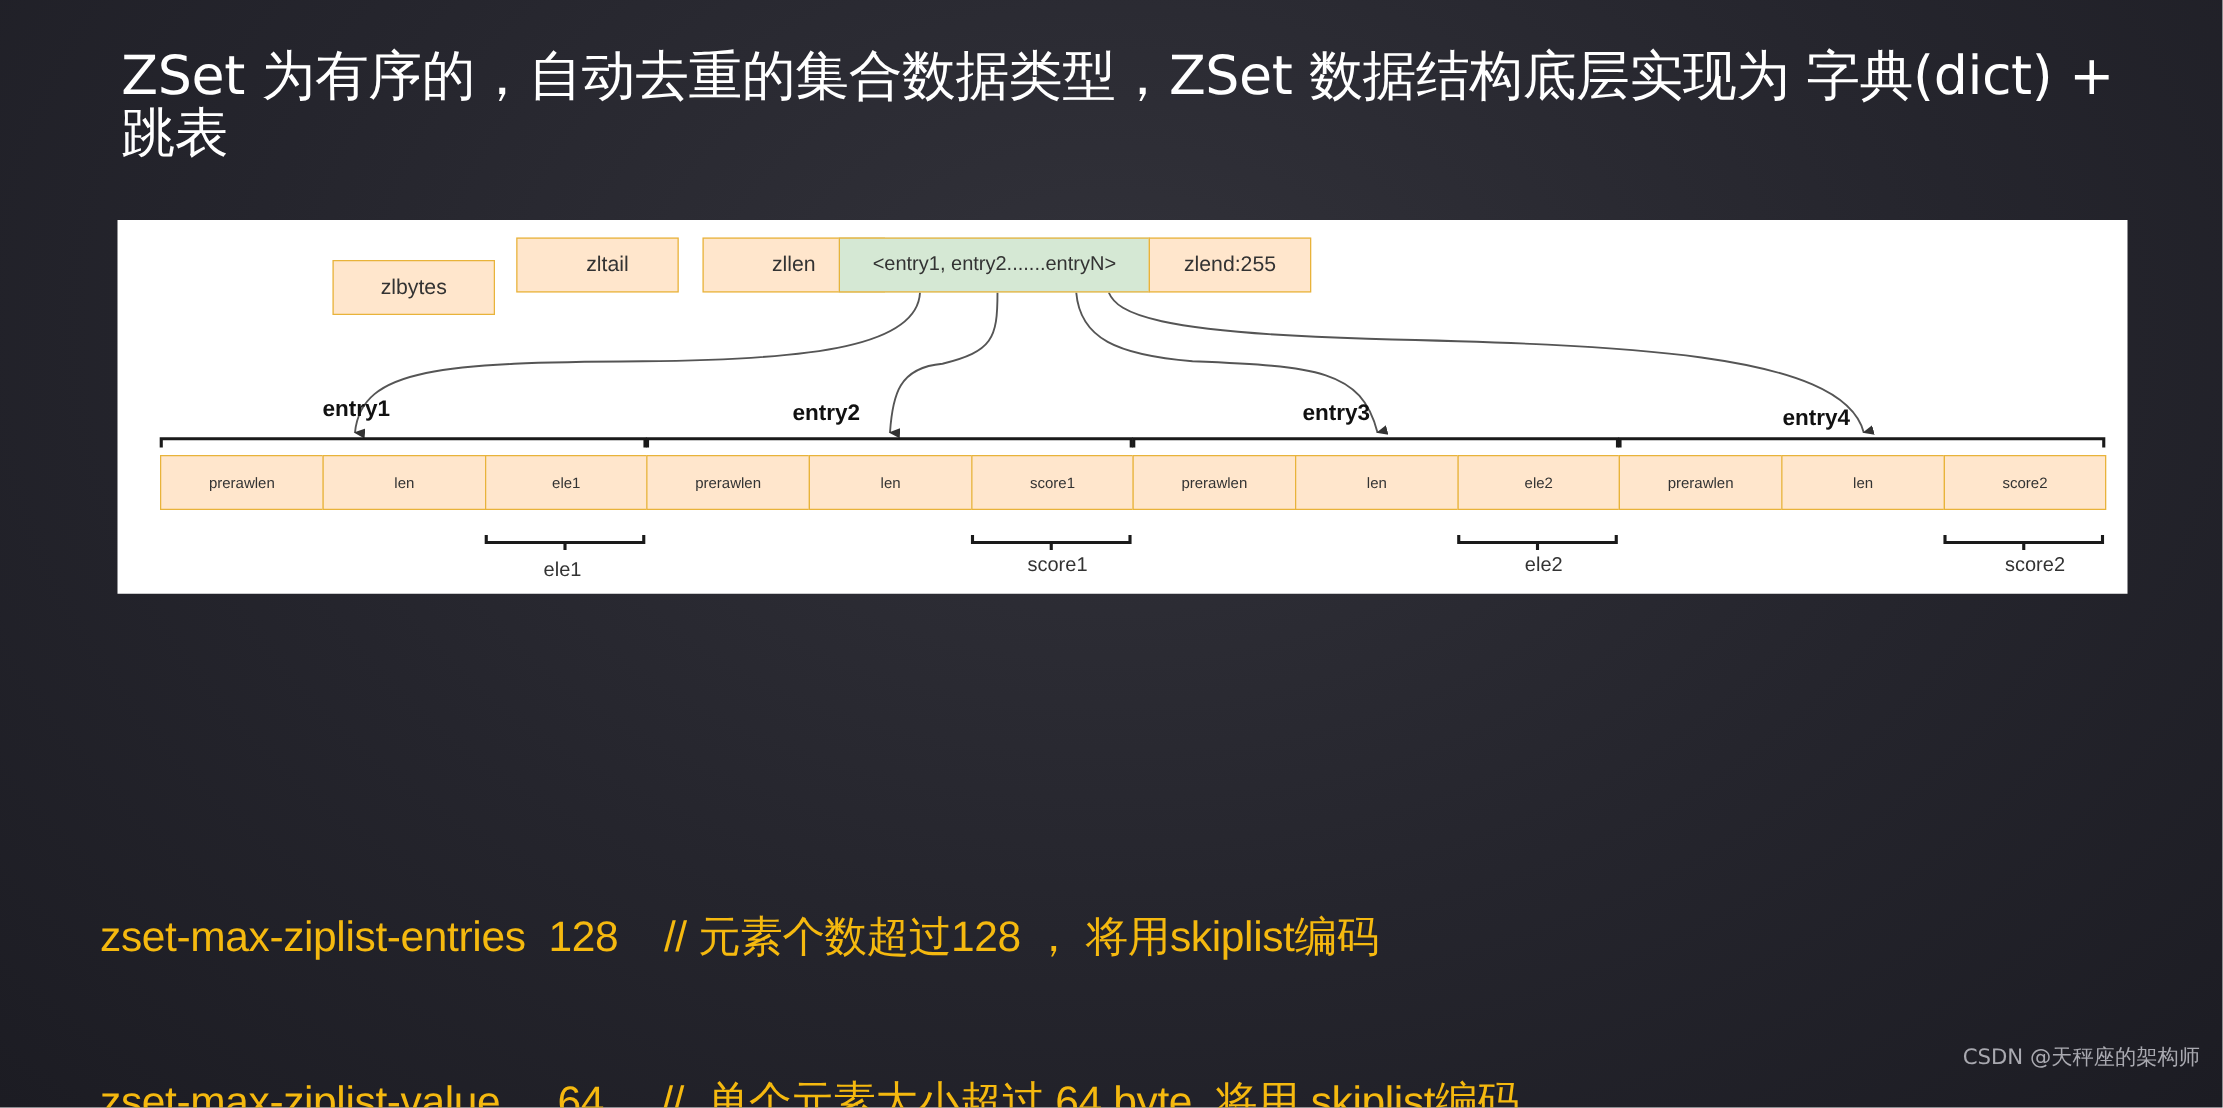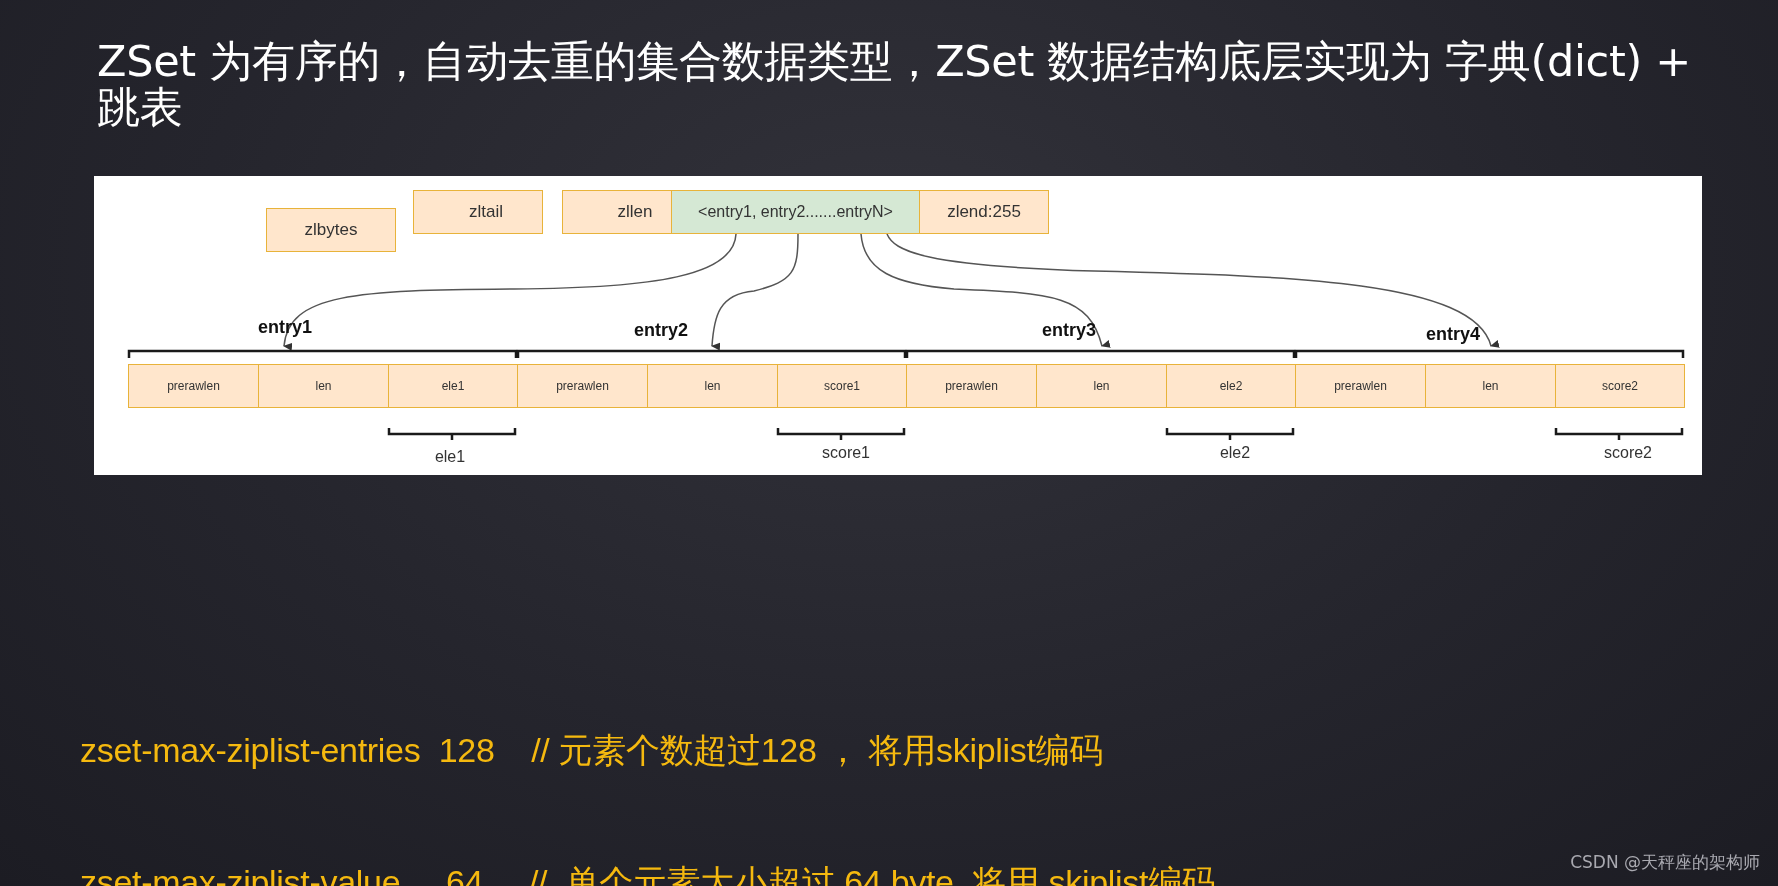--- a/index.html
+++ b/index.html
@@ -35,21 +35,21 @@
     position: absolute; font-family: "Liberation Sans", sans-serif;
     font-size: 16px; color: #333; transform: translateX(-50%);
   }
   .config {
     position: absolute; left: 80px; top: 640px;
     color: #f5b90f; font-size: 34px; line-height: 44px; letter-spacing: -0.3px;
     font-family: "Liberation Sans", sans-serif; white-space: pre;
   }
   .config .line { display: block; }
   .watermark {
-    position: absolute; right: 18px; bottom: 12px;
+    position: absolute; right: 18px; bottom: 29px;
     color: #a9a9b0; font-size: 17px;
     font-family: "DejaVu Sans", sans-serif;
   }
 </style>
 </head>
 <body>
 
 <div class="intro">
   <div>ZSet  为有序的，自动去重的集合数据类型，ZSet 数据结构底层实现为 字典(dict) + 跳表</div>
 </div>

